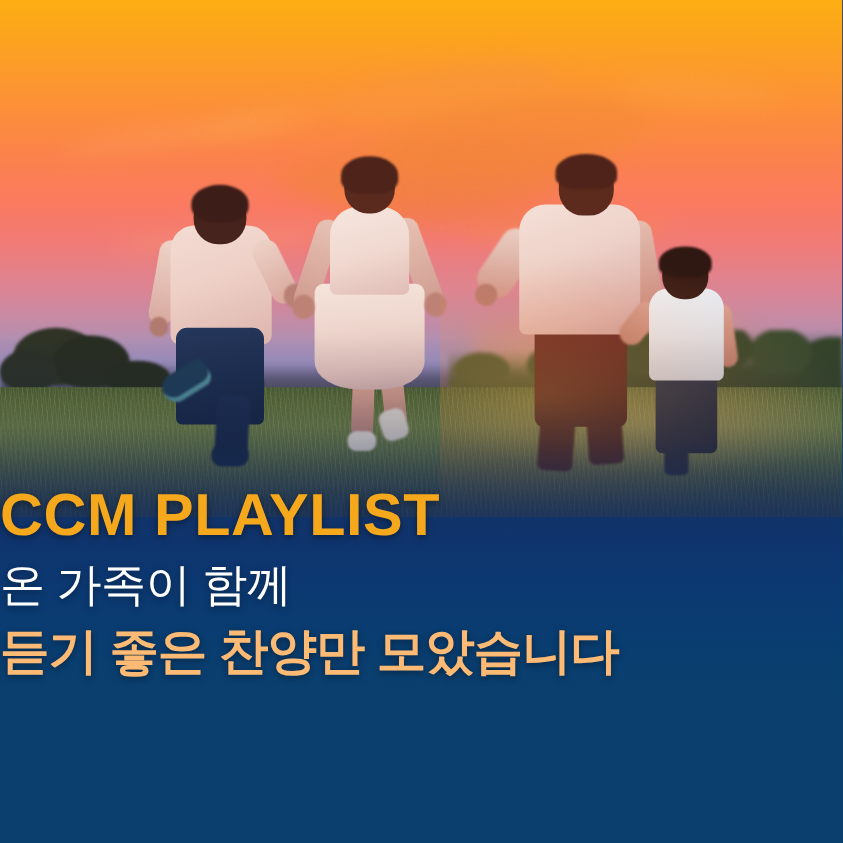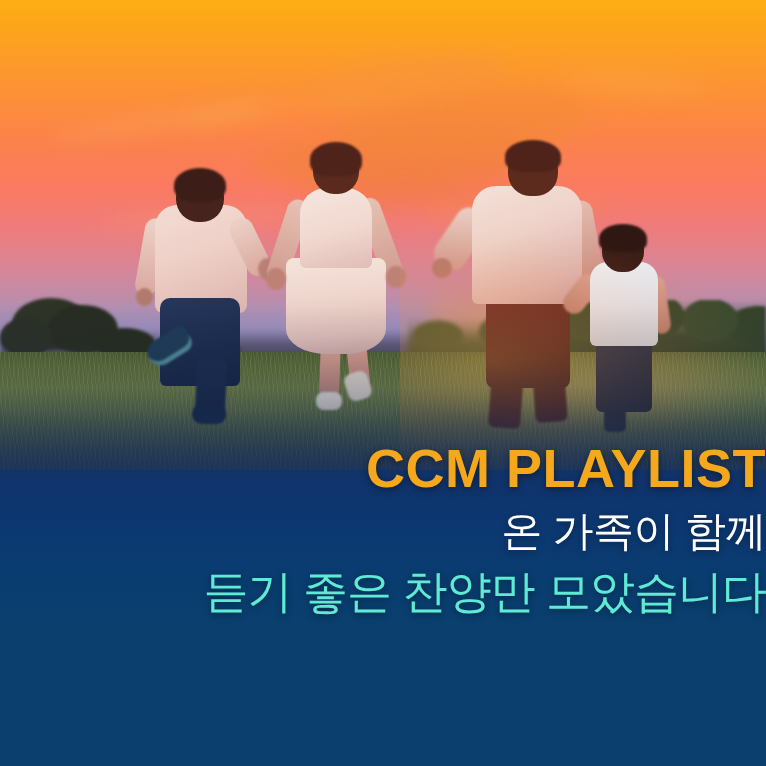--- a/index.html
+++ b/index.html
@@ -299,21 +299,21 @@
   .navy-base{
     position:absolute; left:0; top:636px; width:766px; height:130px;
     background:#0a3f6e;
   }
 
   
   .textblock{
     position:absolute;
     left:0; top:440px;
     width:766px;
-    text-align:right;
+    text-align:left;
     z-index:20;
   }
   .title{
     font-size:54px;
     font-weight:bold;
     letter-spacing:.5px;
     line-height:1.06;
     color:#f5a81c;
     text-shadow:0 2px 7px rgba(0,0,0,.40);
   }
@@ -322,24 +322,24 @@
     font-size:41px;
     font-weight:normal;
     letter-spacing:-.5px;
     line-height:1.18;
     color:#ffffff;
     text-shadow:0 2px 7px rgba(0,0,0,.38);
   }
   .sub2{
     margin-top:9px;
     font-size:45px;
-    font-weight:normal;
+    font-weight:bold;
     letter-spacing:-1px;
     line-height:1.18;
-    color:#5eead4;
+    color:#fdba74;
     text-shadow:0 2px 7px rgba(0,0,0,.38);
   }
 </style>
 </head>
 <body>
 
 <div class="poster">
 
   <div class="photo">
 

